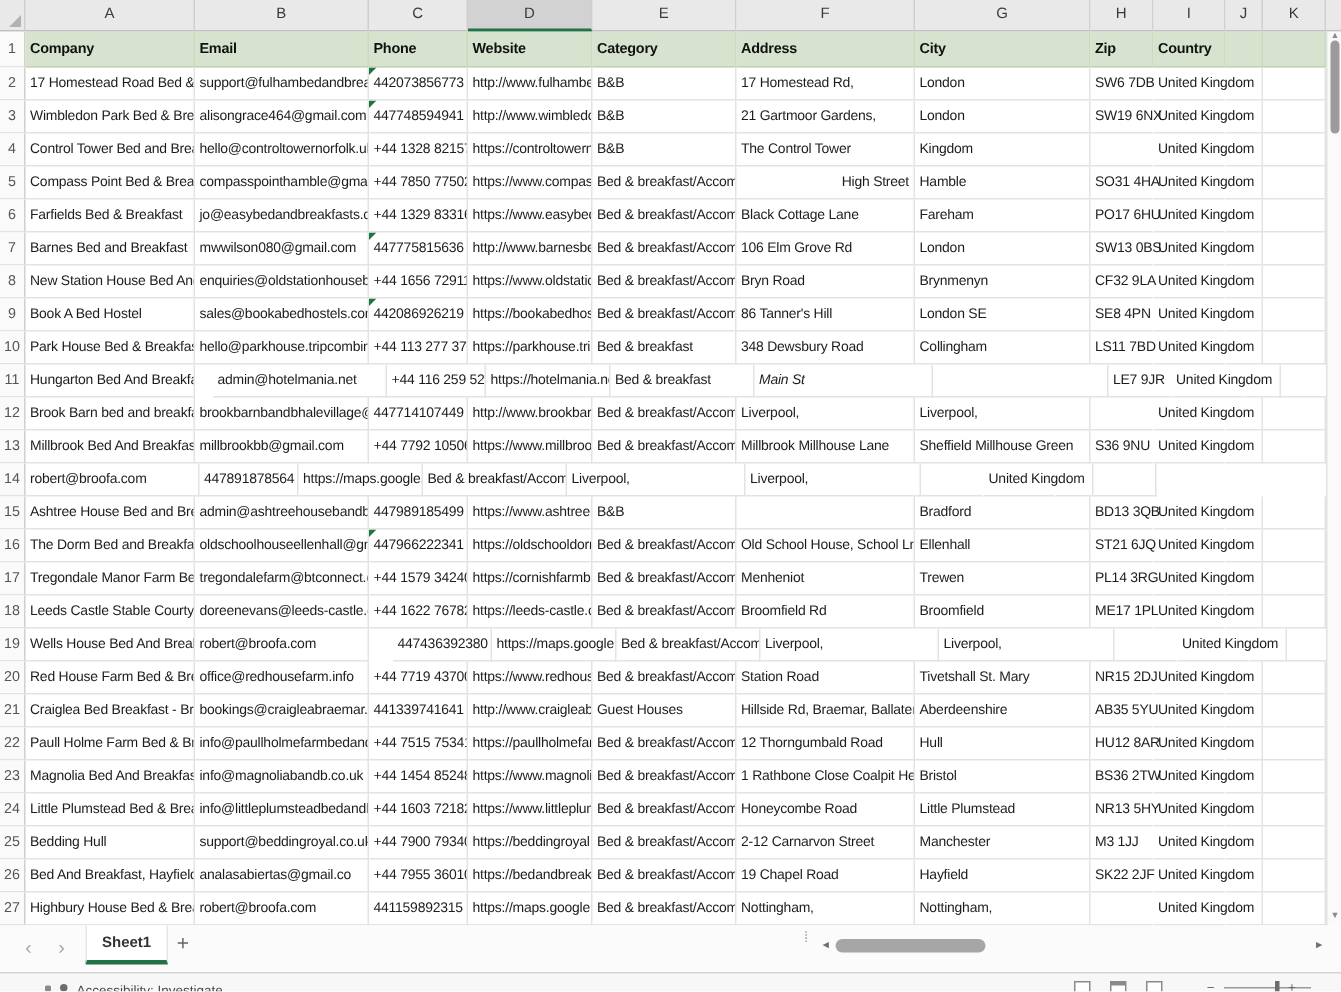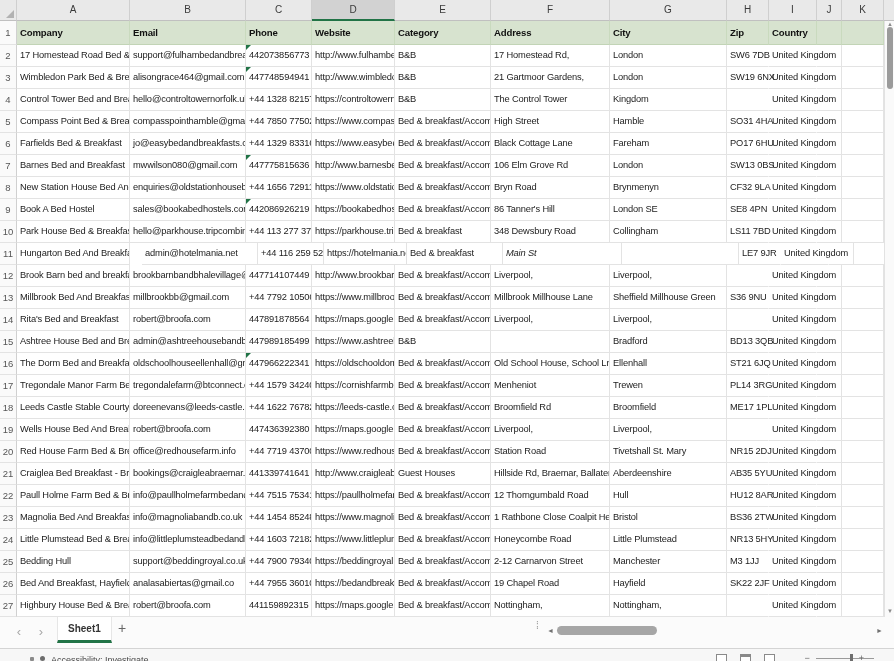--- a/index.html
+++ b/index.html
@@ -163,21 +163,21 @@
         <div class="cell" style="width: 25px;"></div>
         <div class="cell" style="width: 42px;"></div>
       </div>
       <div class="row">
         <div class="gut">5</div>
         <div class="cell" style="width: 113px;">Compass Point Bed &amp; Breakfast</div>
         <div class="cell" style="width: 116px;">compasspointhamble@gmail.com</div>
         <div class="cell" style="width: 66px;">+44 7850 775020</div>
         <div class="cell" style="width: 83px;">https://www.compass</div>
         <div class="cell" style="width: 96px;">Bed &amp; breakfast/Accommod</div>
-        <div class="cell" style="width: 119px;">High Street</div>
+        <div class="cell" style="width: 119px; text-align: right;">High Street</div>
         <div class="cell" style="width: 117px;">Hamble</div>
         <div class="cell c-ovf" style="width: 42px;">SO31 4HA</div>
         <div class="cell c-ovf" style="width: 48px;">United Kingdom</div>
         <div class="cell" style="width: 25px;"></div>
         <div class="cell" style="width: 42px;"></div>
       </div>
       <div class="row">
         <div class="gut">6</div>
         <div class="cell" style="width: 113px;">Farfields Bed &amp; Breakfast</div>
         <div class="cell" style="width: 116px;">jo@easybedandbreakfasts.co.uk</div>
@@ -284,21 +284,20 @@
         <div class="cell" style="width: 96px;">Bed &amp; breakfast/Accommod</div>
         <div class="cell" style="width: 119px;">Millbrook Millhouse Lane</div>
         <div class="cell" style="width: 117px;">Sheffield Millhouse Green</div>
         <div class="cell c-ovf" style="width: 42px;">S36 9NU</div>
         <div class="cell c-ovf" style="width: 48px;">United Kingdom</div>
         <div class="cell" style="width: 25px;"></div>
         <div class="cell" style="width: 42px;"></div>
       </div>
       <div class="row">
         <div class="gut">14</div>
-        <div class="cell" style="width: 113px;">Rita's Bed and Breakfast</div>
         <div class="cell" style="width: 116px;">robert@broofa.com</div>
         <div class="cell" style="width: 66px;">447891878564</div>
         <div class="cell" style="width: 83px;">https://maps.google.cc</div>
         <div class="cell" style="width: 96px;">Bed &amp; breakfast/Accommod</div>
         <div class="cell" style="width: 119px;">Liverpool,</div>
         <div class="cell" style="width: 117px;">Liverpool,</div>
         <div class="cell c-ovf" style="width: 42px;"></div>
         <div class="cell c-ovf" style="width: 48px;">United Kingdom</div>
         <div class="cell" style="width: 25px;"></div>
         <div class="cell" style="width: 42px;"></div>
@@ -356,21 +355,21 @@
         <div class="cell" style="width: 117px;">Broomfield</div>
         <div class="cell c-ovf" style="width: 42px;">ME17 1PL</div>
         <div class="cell c-ovf" style="width: 48px;">United Kingdom</div>
         <div class="cell" style="width: 25px;"></div>
         <div class="cell" style="width: 42px;"></div>
       </div>
       <div class="row">
         <div class="gut">19</div>
         <div class="cell" style="width: 113px;">Wells House Bed And Breakfast</div>
         <div class="cell" style="width: 116px;">robert@broofa.com</div>
-        <div class="cell" style="width: 66px;">447436392380</div>
+        <div class="cell" style="width: 66px; margin-left: 16px;">447436392380</div>
         <div class="cell" style="width: 83px;">https://maps.google.cc</div>
         <div class="cell" style="width: 96px;">Bed &amp; breakfast/Accommod</div>
         <div class="cell" style="width: 119px;">Liverpool,</div>
         <div class="cell" style="width: 117px;">Liverpool,</div>
         <div class="cell c-ovf" style="width: 42px;"></div>
         <div class="cell c-ovf" style="width: 48px;">United Kingdom</div>
         <div class="cell" style="width: 25px;"></div>
         <div class="cell" style="width: 42px;"></div>
       </div>
       <div class="row">

